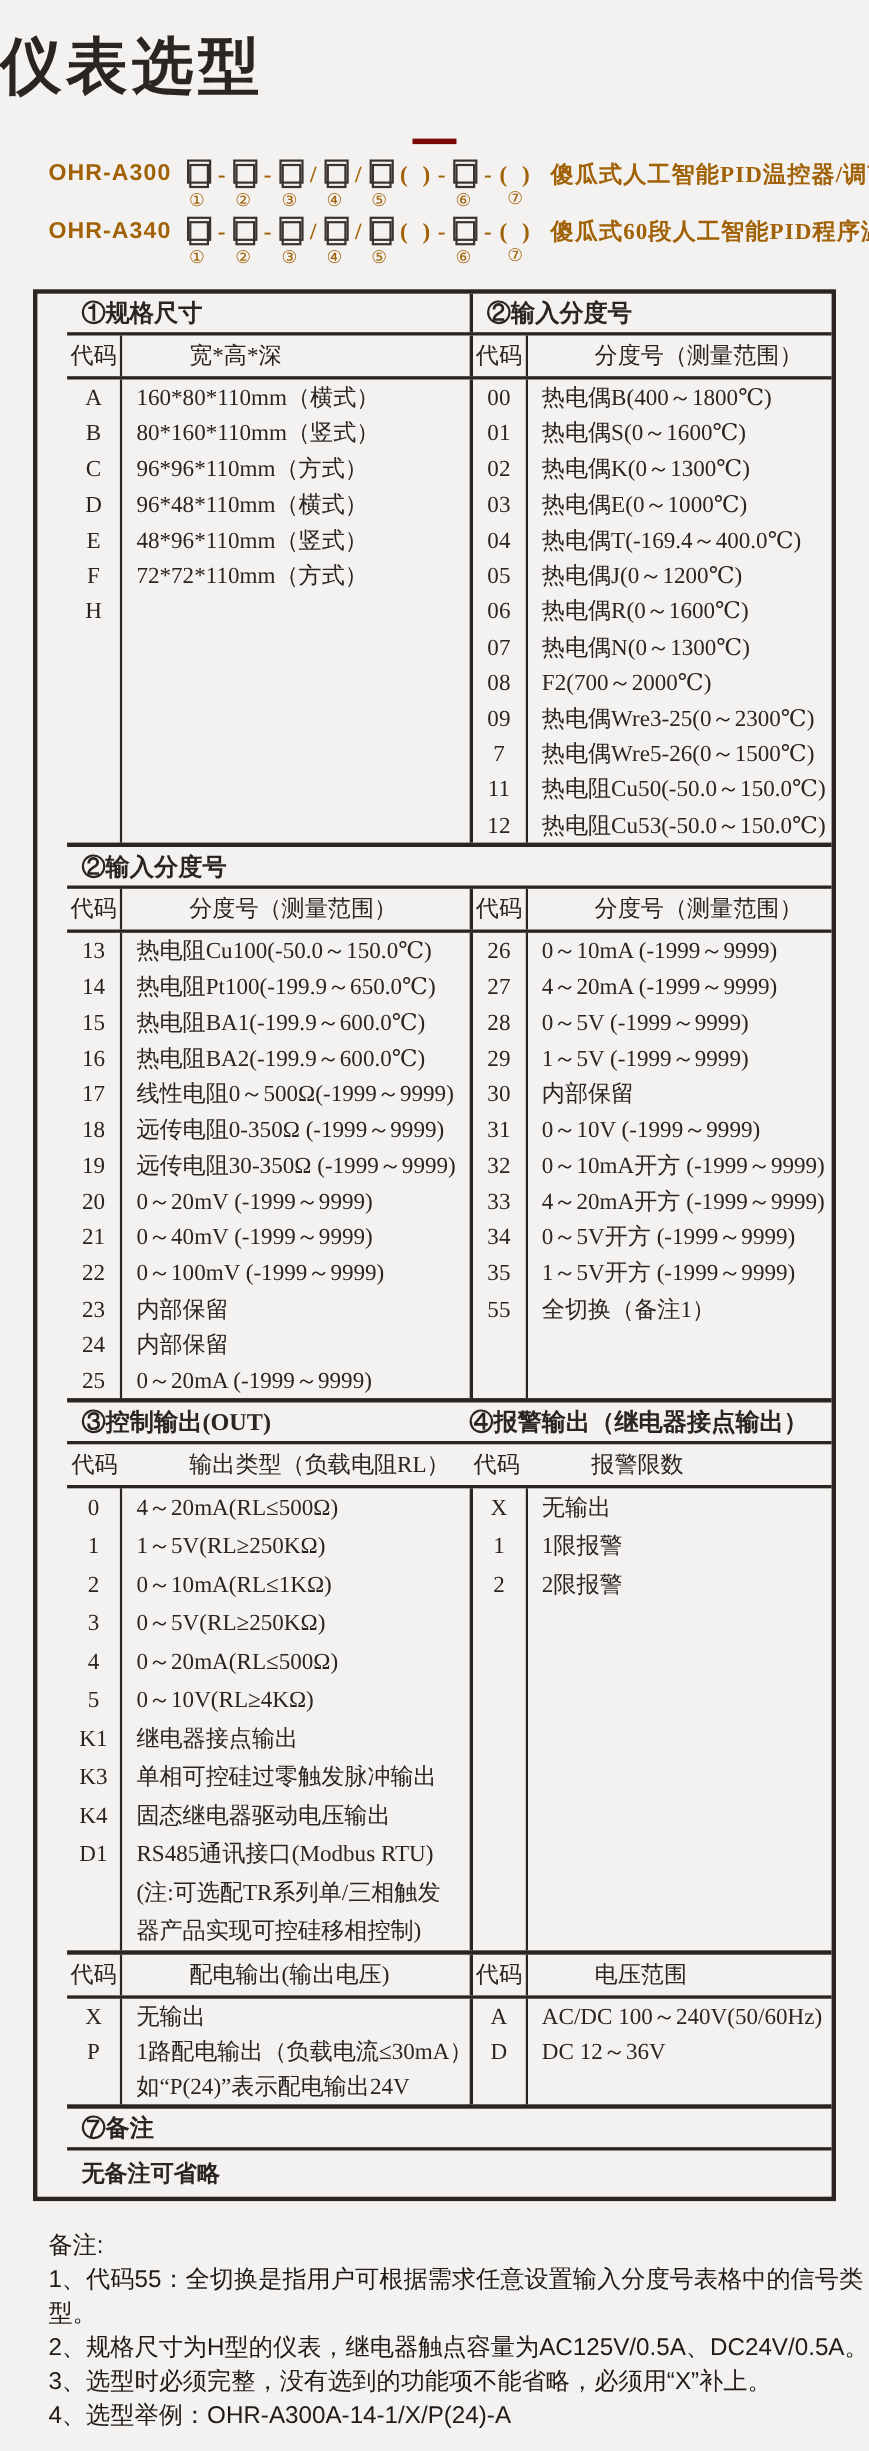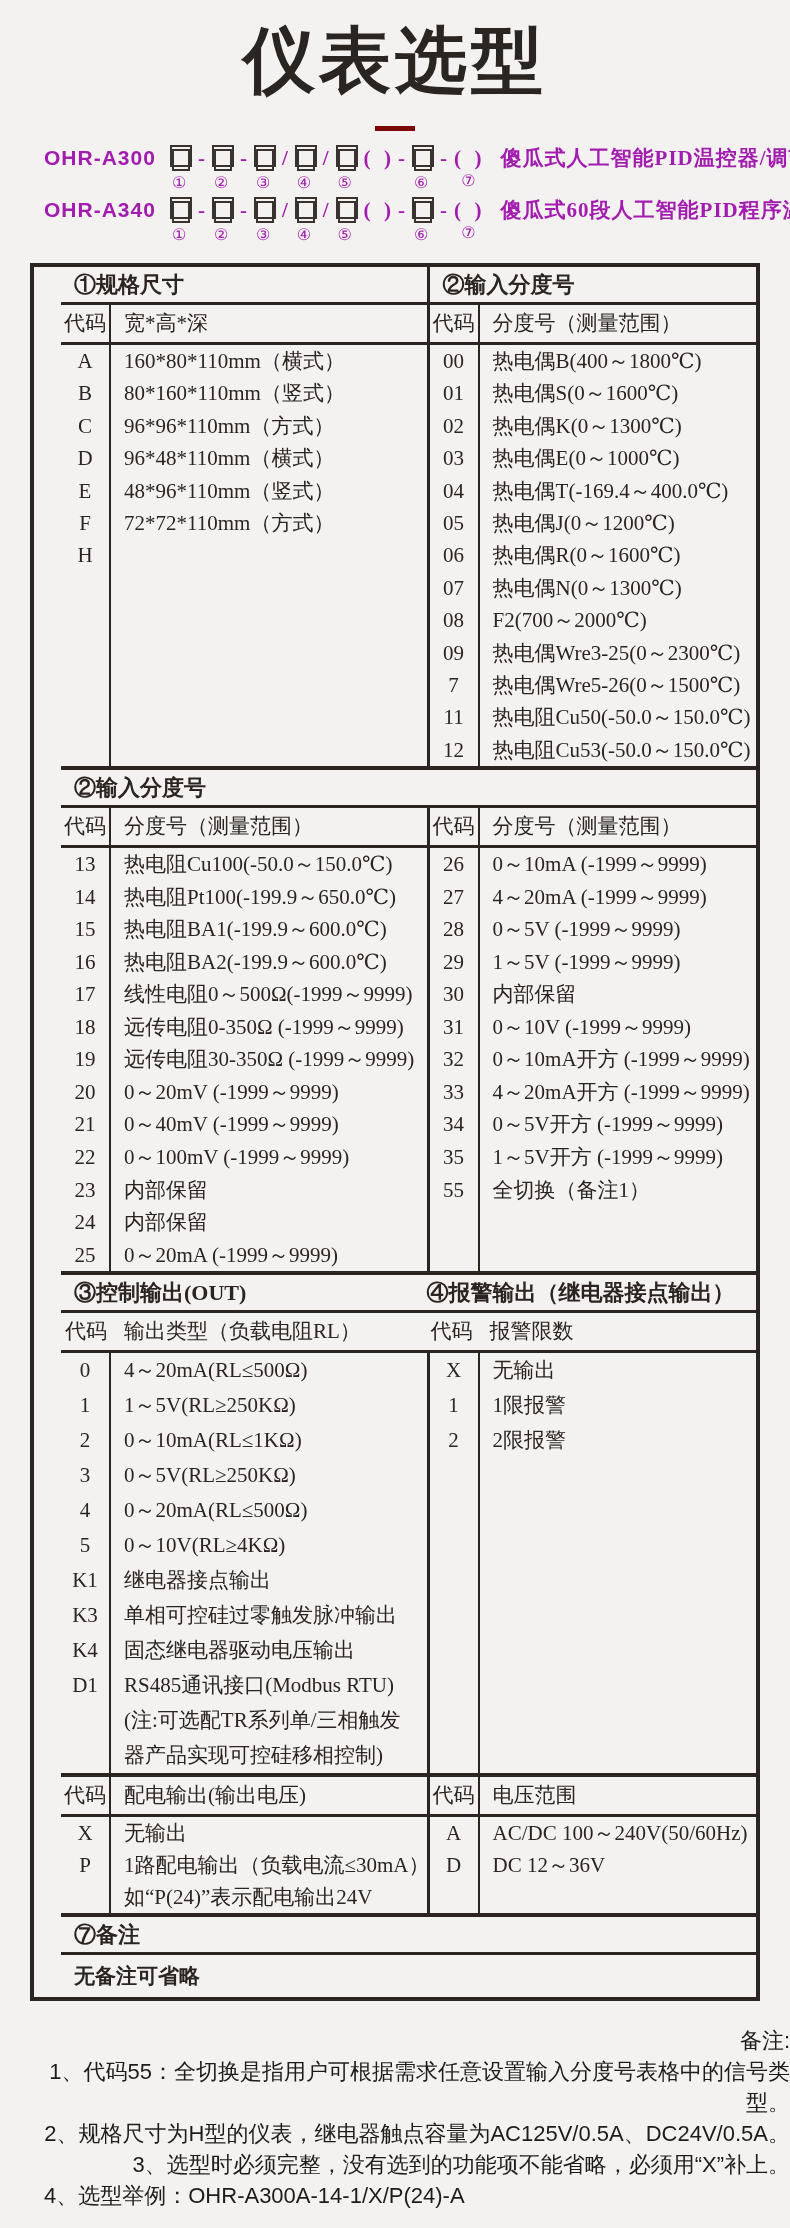--- a/index.html
+++ b/index.html
@@ -10,36 +10,36 @@
   html,body{margin:0;padding:0;}
   body{
     width:790px;height:2228px;overflow:hidden;
     background:var(--bg);
     color:var(--ink);
     font-family:"Liberation Serif","DejaVu Serif",serif;
   }
   
   .page-title{
     margin:10px 0 0 0;
-    text-align:center;
+    text-align:left;
     font-family:"Liberation Sans","DejaVu Sans",sans-serif;
-    font-size:72px;line-height:100px;
+    font-size:56px;line-height:100px;
     font-weight:900;letter-spacing:4px;
     color:#2b2522;
   }
   .title-underline{
     width:40px;height:5px;background:var(--red);
     margin:16px auto 14px auto;
   }
   
   .models{margin:6px 0 0 44px;}
   .model-line{
     display:flex;align-items:flex-start;
     margin-bottom:6px;
-    font-size:21px;font-weight:600;color:#a21caf;
+    font-size:21px;font-weight:600;color:#a16207;
   }
   .tok{display:flex;flex-direction:column;align-items:center;margin-right:6px;}
   .tok-top{height:26px;display:flex;align-items:center;white-space:pre;letter-spacing:1px;}
   .tok-num{height:20px;line-height:20px;font-size:16px;font-weight:400;}
   .tok.name .tok-top{font-family:"Liberation Sans","DejaVu Sans",sans-serif;font-weight:700;font-size:21px;margin-right:8px;}
   .tok.desc .tok-top{margin-left:12px;font-weight:700;}
   .box{width:18px;height:18px;border:2px solid #3a332d;display:inline-block;background:transparent;}
   
   .seltable{
     width:730px;margin:20px 0 0 30px;
@@ -50,21 +50,21 @@
   }
   .sec{--rh:32.4px;}
   .sec + .sec{border-top:4px solid var(--ink);}
   .sec-title-row{display:flex;border-bottom:3px solid var(--ink);font-weight:700;font-size:22px;}
   .sec-title{height:35px;line-height:35px;padding-left:13px;box-sizing:border-box;}
   .sec-title.left{width:52.6%;}
   .sec-title.right{width:47.4%;border-left:3px solid var(--ink);}
   .sec-title.full{width:100%;}
   .s3 .sec-title.right{border-left:none;padding-left:0;}
   .hdr-row{display:flex;border-bottom:3px solid var(--ink);font-size:21px;}
-  .hdr-pane{display:flex;box-sizing:border-box;}
+  .hdr-pane{display:flex;box-sizing:border-box;gap:48px;}
   .hdr-pane.left{width:52.6%;}
   .hdr-pane.right{width:47.4%;border-left:3px solid var(--ink);}
   .hdr-code{width:50px;height:37px;line-height:37px;text-align:center;border-right:2px solid var(--ink);box-sizing:border-box;flex:0 0 50px;}
   .hdr-label{height:37px;line-height:37px;padding-left:13px;}
   .s3 .hdr-pane.right{border-left:none;}
   .s3 .hdr-code{border-right:none;}
   .data-area{display:flex;}
   .pane{display:flex;box-sizing:border-box;}
   .pane.left{width:52.6%;}
   .pane.right{width:47.4%;border-left:3px solid var(--ink);}
@@ -75,21 +75,21 @@
   .s2{--rh:32.55px;}
   .s3{--rh:35px;}
   .s5{--rh:32px;}
   .plain-row{height:42px;line-height:42px;padding-left:13px;font-weight:600;}
   
   .footnotes{
     margin:24px 0 0 44px;
     font-family:"Liberation Sans","DejaVu Sans",sans-serif;
     font-size:22px;line-height:31px;font-weight:500;color:#1f1b18;
   }
-  .note-line{margin:0;text-align:right;}
+  .note-line{margin:0;}
   .example-row{display:flex;}
   .example-lines{display:flex;flex-direction:column;}
 </style>
 </head>
 <body>
 
 <div>
   <h1 class="page-title">仪表选型</h1>
   <div class="title-underline"></div>
 

